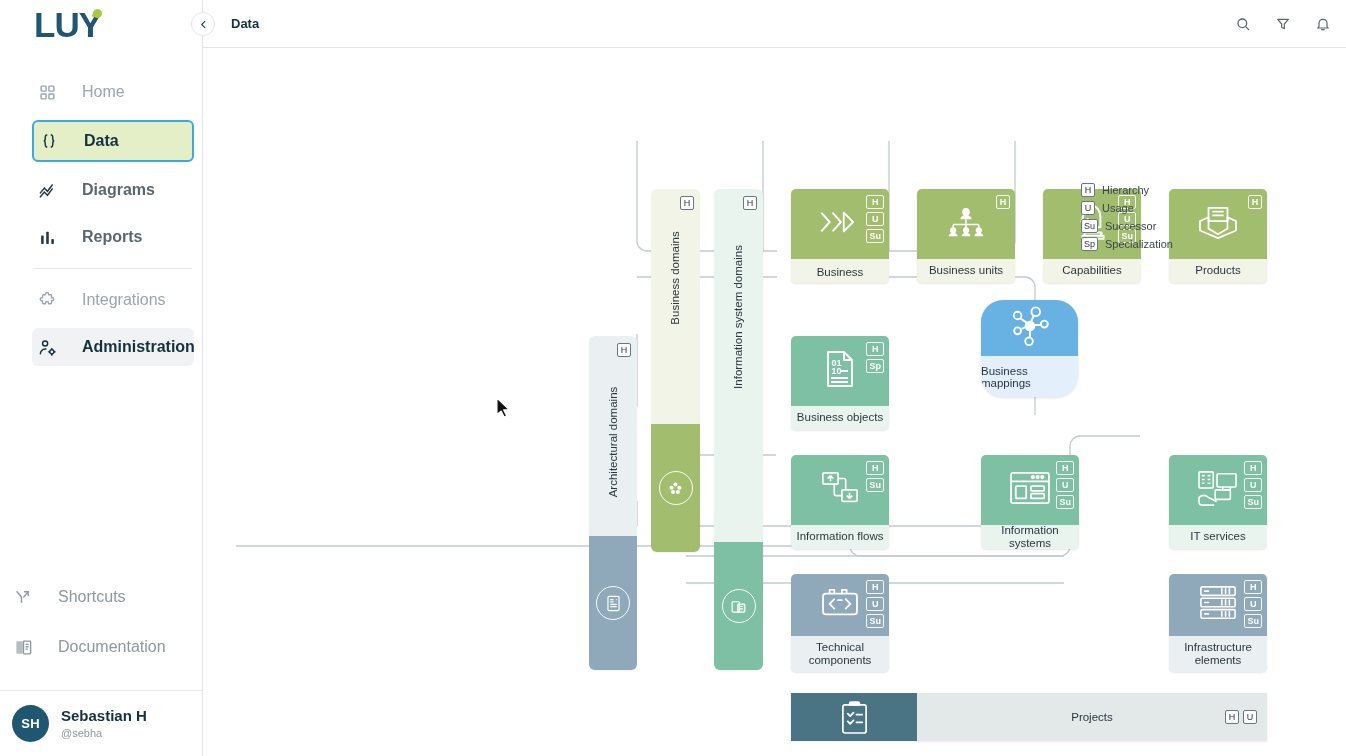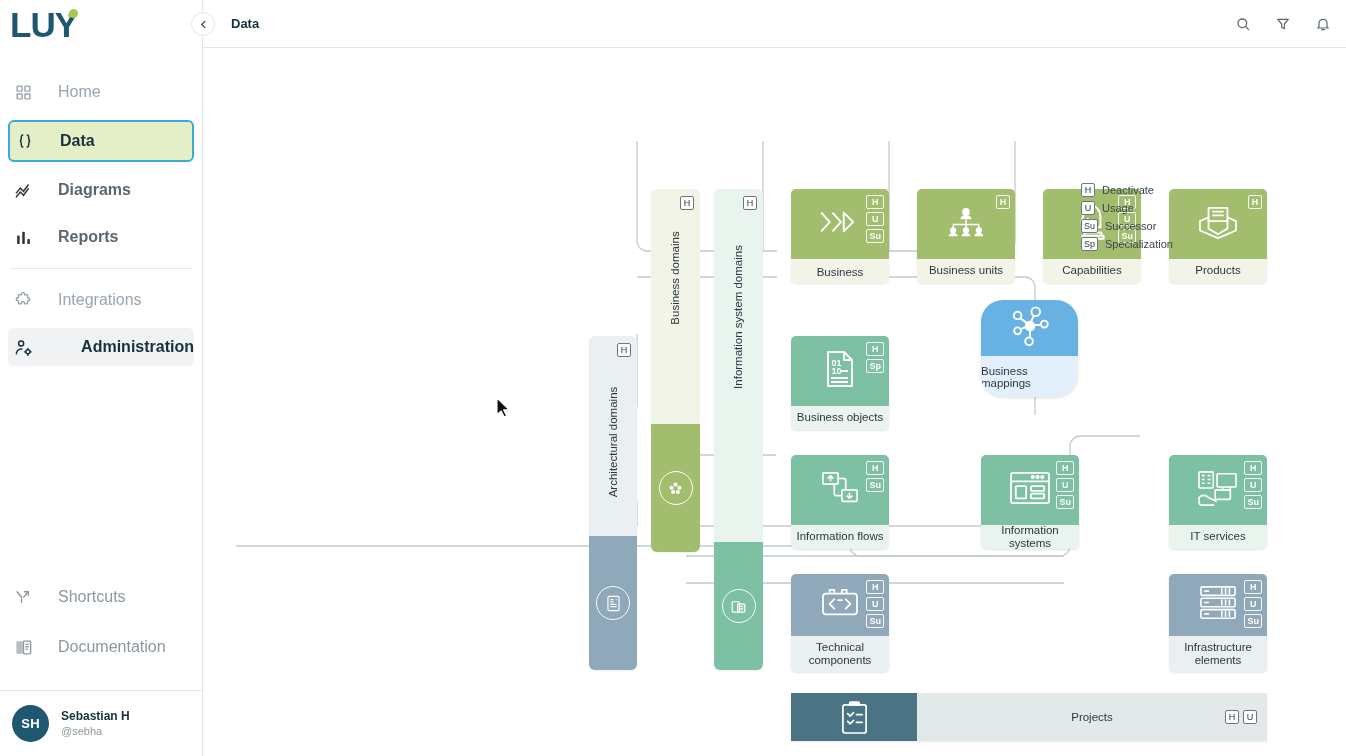--- a/index.html
+++ b/index.html
@@ -9,21 +9,21 @@
     background:#ffffff;
     color:#1f2933;
     -webkit-font-smoothing:antialiased;
   }
   .app { position:relative; width:1346px; height:756px; display:flex; }
 
   
   .sidebar {
     width:203px; height:756px; background:#ffffff;
     border-right:1px solid #e2e6ea;
-    display:flex; flex-direction:column; position:relative;
+    display:flex; flex-direction:column; position:relative;padding-left:24px;
   }
   .logo-wrap { height:48px; display:flex; align-items:center; padding-left:10px; }
   .logo { font-size:35px; font-weight:700; letter-spacing:-1px; color:#1f5670; line-height:1;
           font-family:"Liberation Sans", sans-serif; position:relative; }
   .logo .leaf { position:absolute; width:9px; height:9px; border-radius:50% 50% 50% 0;
                 background:#a8c847; top:2px; right:-1px; transform:rotate(20deg); }
 
   .nav { padding-top:16px; }
   .nav-item {
     display:flex; align-items:center; gap:24px;
@@ -39,21 +39,21 @@
   }
   .nav-item.selected-soft { background:#f0f2f3; color:#15303f; font-weight:700;justify-content:space-between; }
   .nav-sep { height:1px; background:#e4e8eb; margin:12px 10px 12px 10px; }
 
   .sidebar-bottom { position:absolute; bottom:0; left:0; right:0; }
   .bottom-links { padding-bottom:12px; }
   .bottom-links .nav-item { color:#8d979f; font-weight:400; margin:12px 8px; }
   .user-block { border-top:1px solid #e4e8eb; display:flex; align-items:center; gap:12px; padding:14px 12px; }
   .avatar { width:37px; height:37px; border-radius:50%; background:#1f5670; color:#fff;
             display:flex; align-items:center; justify-content:center; font-size:13px; font-weight:700; letter-spacing:.3px;}
-  .user-name { font-size:12px; font-weight:700; color:#15303f; line-height:1.25;}
+  .user-name { font-size:15px; font-weight:700; color:#15303f; line-height:1.25;}
   .user-handle { font-size:11px; color:#8d979f; line-height:1.3;}
 
   
   .main { flex:1; position:relative; background:#fff; }
   .topbar {
     height:48px; border-bottom:1px solid #e2e6ea;
     display:flex; align-items:center; padding:0 12px 0 0; position:relative;
   }
   .collapse-btn {
     position:absolute; left:-12px; top:12px;
@@ -567,21 +567,21 @@
           <div class="badges">
             <div class="badge">H</div>
               <div class="badge">U</div>
           </div>
         </div>
       </div>
 
       <div class="legend">
         <div class="legend-row">
           <span class="badge">H</span>
-          <span class="lbl">Deactivate</span>
+          <span class="lbl">Hierarchy</span>
         </div>
         <div class="legend-row">
           <span class="badge">U</span>
           <span class="lbl">Usage</span>
         </div>
         <div class="legend-row">
           <span class="badge">Su</span>
           <span class="lbl">Successor</span>
         </div>
         <div class="legend-row">

